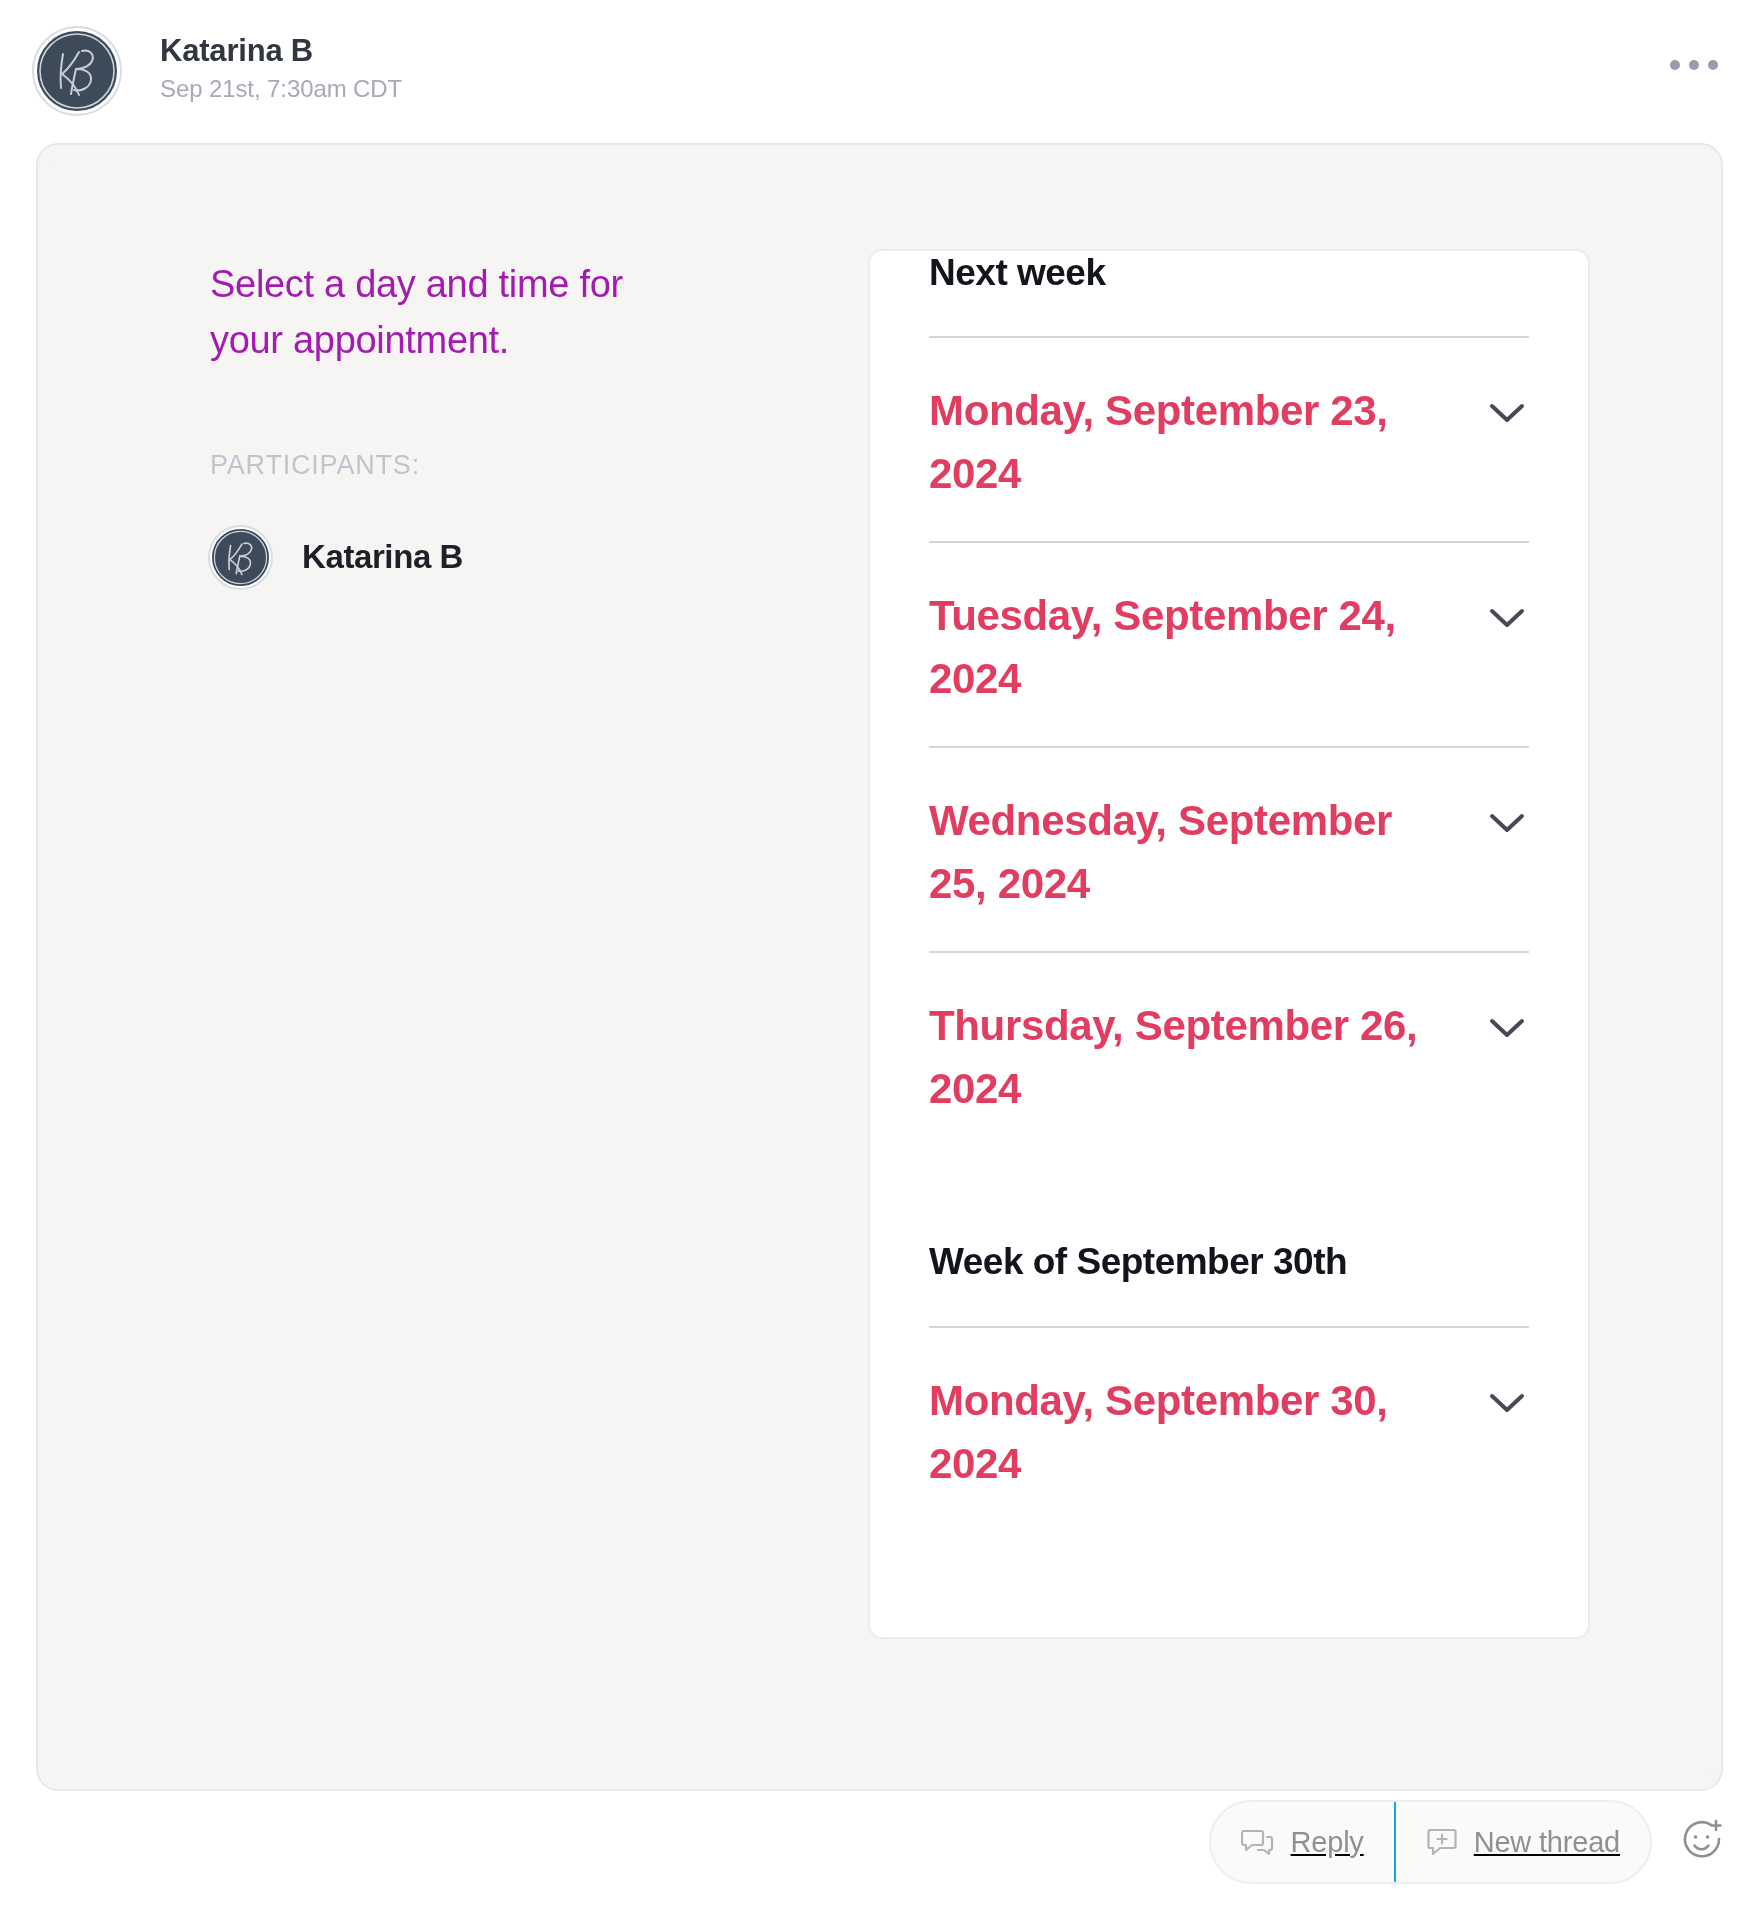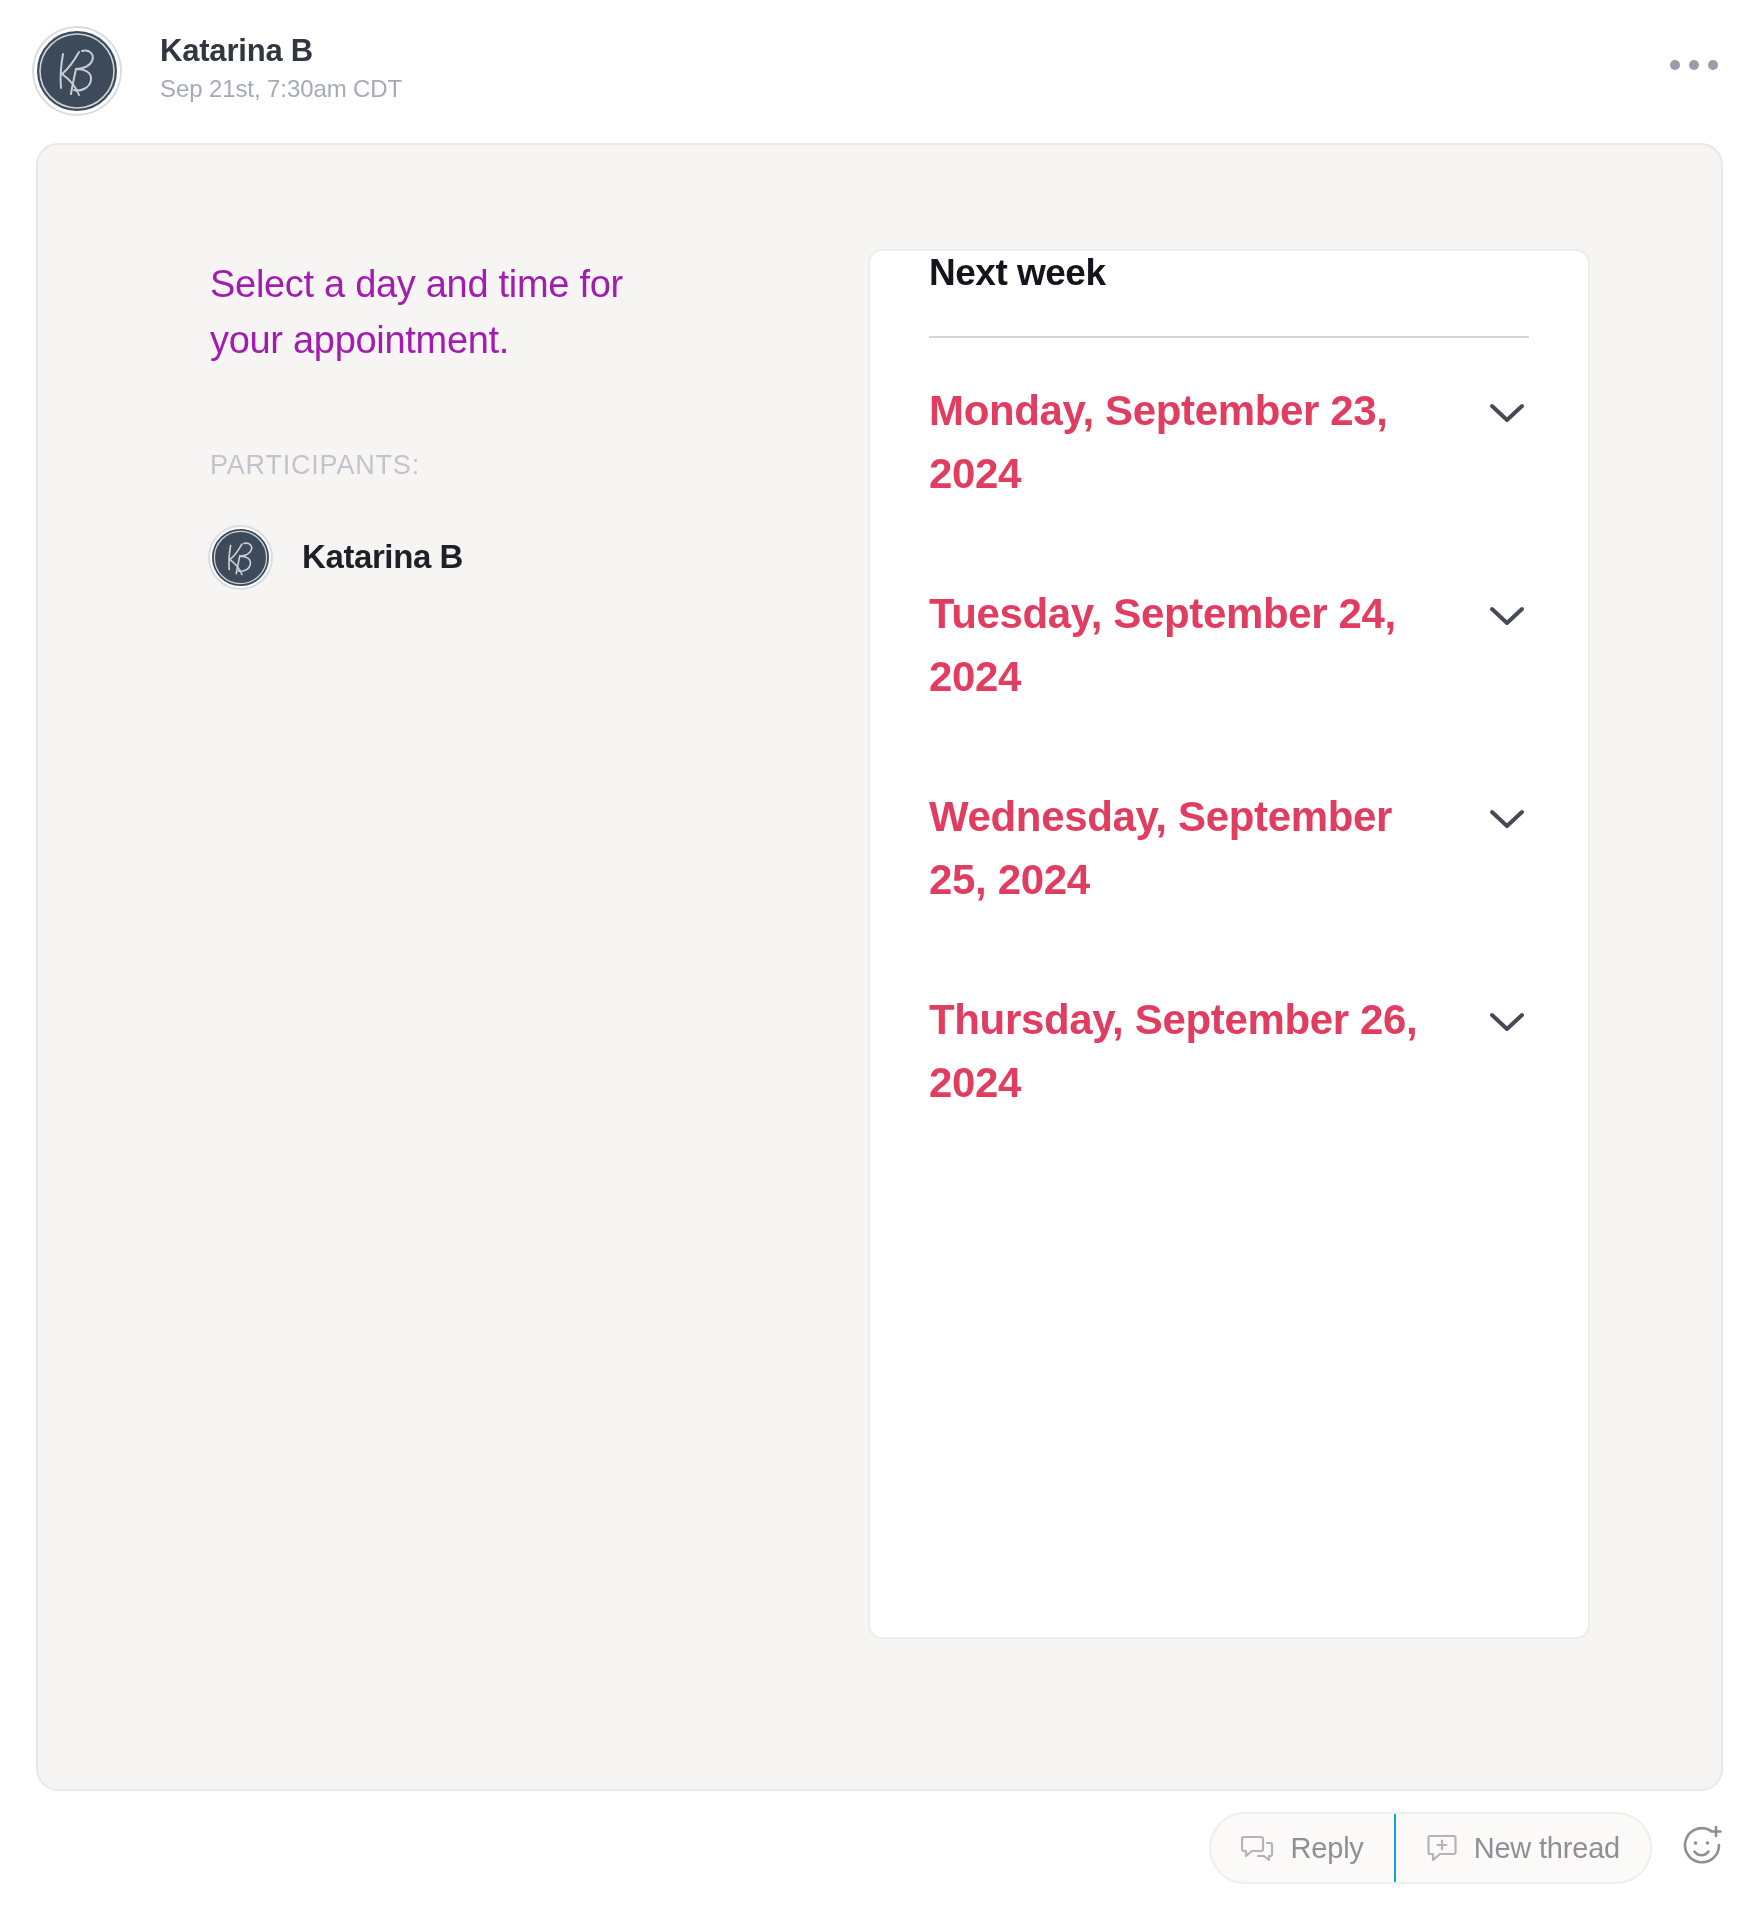--- a/index.html
+++ b/index.html
@@ -219,21 +219,22 @@
     align-items: center;
     gap: 22px;
   }
   .btn-group {
     display: flex;
     align-items: stretch;
     border: 2px solid #efeeec;
     border-radius: 46px;
     background: #fbfaf9;
     overflow: hidden;
-    height: 72px;
+    height: 84px;
+    text-decoration: underline;
   }
   .bar-btn {
     display: flex;
     align-items: center;
     gap: 16px;
     padding: 0 30px;
     background: transparent;
     border: none;
     cursor: pointer;
     font-family: "Liberation Sans", sans-serif;
@@ -346,20 +347,33 @@
           <div class="day-row">
             <div class="day-label">Thursday, September 26, 2024</div>
             <div class="chevron">
               <svg width="40" height="24" viewBox="0 0 40 24">
                   <path d="M5 5 L20 19 L35 5" fill="none" stroke="#474a56" stroke-width="4" stroke-linecap="round" stroke-linejoin="round"></path>
                 </svg>
             </div>
           </div>
         </div>
 
+        <div class="group">
+          <div class="group-heading">Week of September 30th</div>
+          <div class="divider"></div>
+
+          <div class="day-row">
+            <div class="day-label">Monday, September 30, 2024</div>
+            <div class="chevron">
+              <svg width="40" height="24" viewBox="0 0 40 24">
+                  <path d="M5 5 L20 19 L35 5" fill="none" stroke="#474a56" stroke-width="4" stroke-linecap="round" stroke-linejoin="round"></path>
+                </svg>
+            </div>
+          </div>
+        </div>
 
       </div>
     </div>
   </div>
 
   <div class="action-bar">
 
     <div class="btn-group">
 
       <button class="bar-btn">

